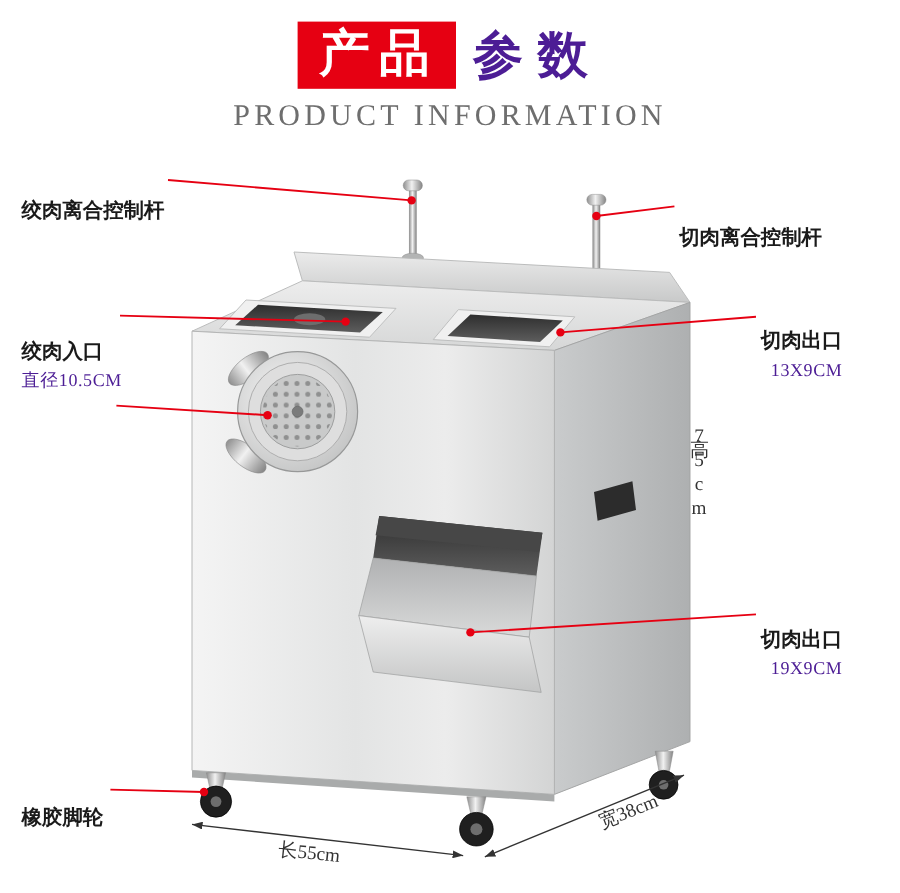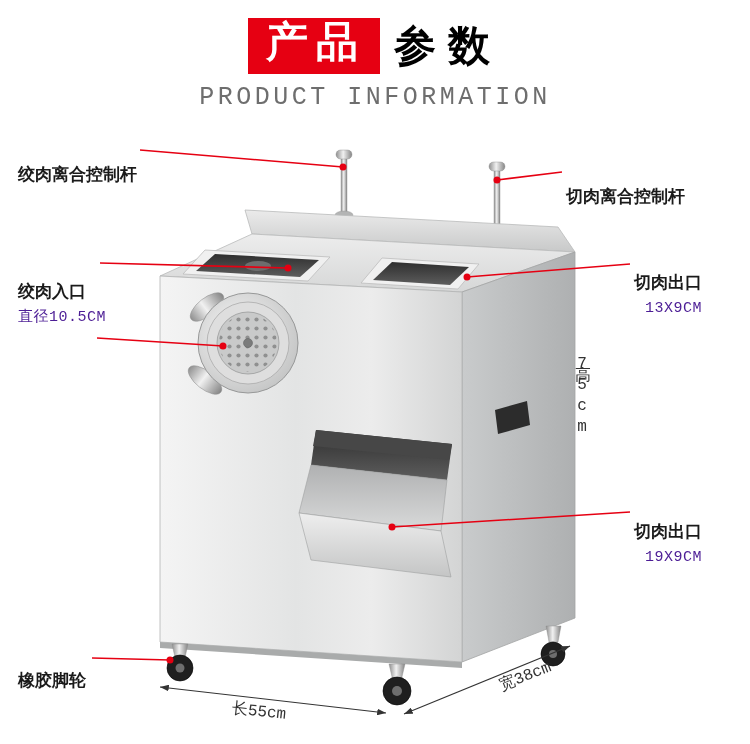--- a/index.html
+++ b/index.html
@@ -1,29 +1,29 @@
 <!DOCTYPE html>
 <html><head>
 <meta charset="utf-8">
 <style>
   * { box-sizing: border-box; }
   body { margin: 0; background: #fff; }
   .stage {
     position: relative; width: 750px; height: 744px;
     background: #ffffff; overflow: hidden;
-    font-family: Liberation Mono, monospace;
+    font-family: Liberation Serif, serif;
   }
   
   .title-wrap { position: absolute; top: 18px; left: 0; width: 100%; }
   .title-row { display: flex; justify-content: center; align-items: center; gap: 14px; }
   .title-highlight {
     background: #e60012; color: #fff; font-size: 42px; font-weight: bold;
     letter-spacing: 8px; padding: 4px 14px 6px 18px; line-height: 1.1;
   }
-  .title-rest { color: #000000; font-size: 42px; font-weight: bold; letter-spacing: 12px; }
+  .title-rest { color: #4c1d95; font-size: 42px; font-weight: bold; letter-spacing: 12px; }
   .subtitle {
     margin-top: 9px; text-align: center; color: #6e6e6e;
     font-size: 25px; letter-spacing: 3.5px; font-weight: 400;
   }
   
   .lbl {
     position: absolute; color: #1a1a1a; font-size: 17px; font-weight: 600;
     white-space: nowrap; line-height: 1.1; margin-top: 28px;
   }
   .val { color: #4c1d95; font-weight: 400; font-size: 15px; margin-top: 7px; letter-spacing: .5px; }

